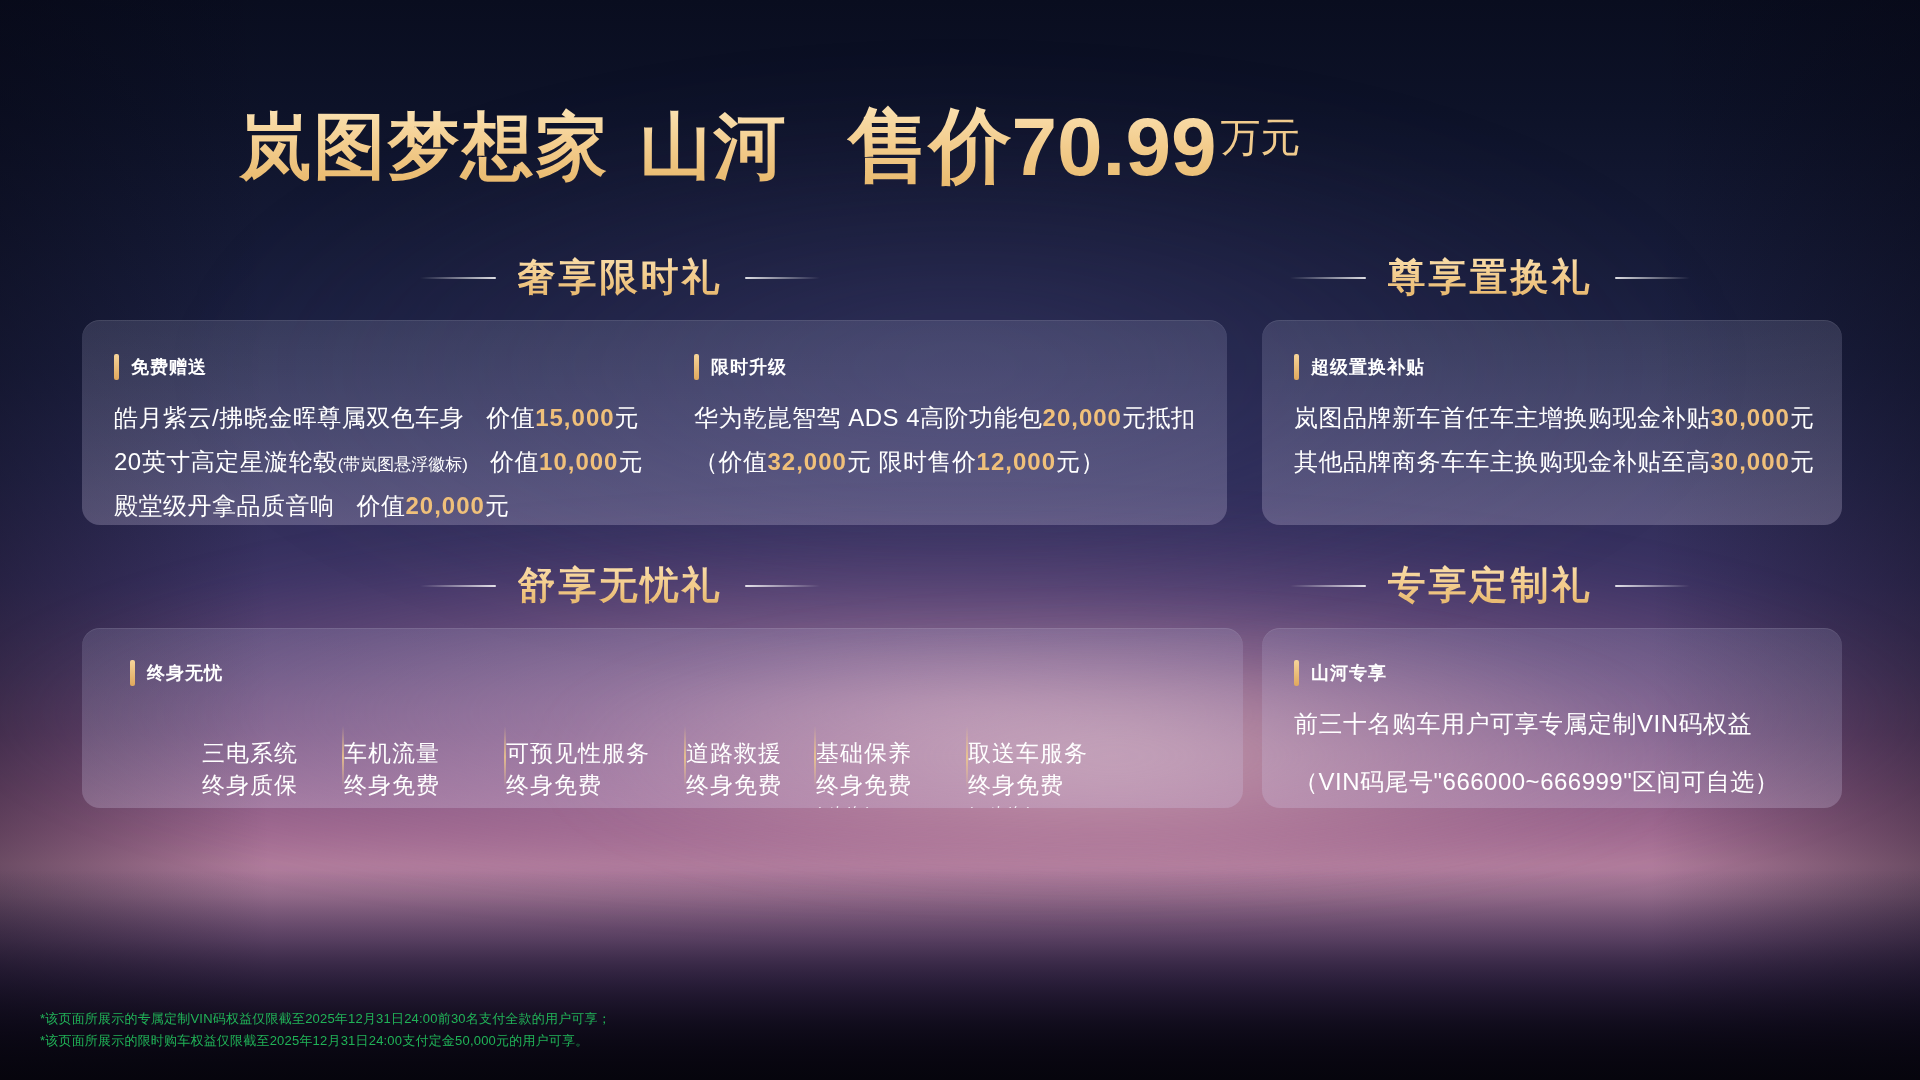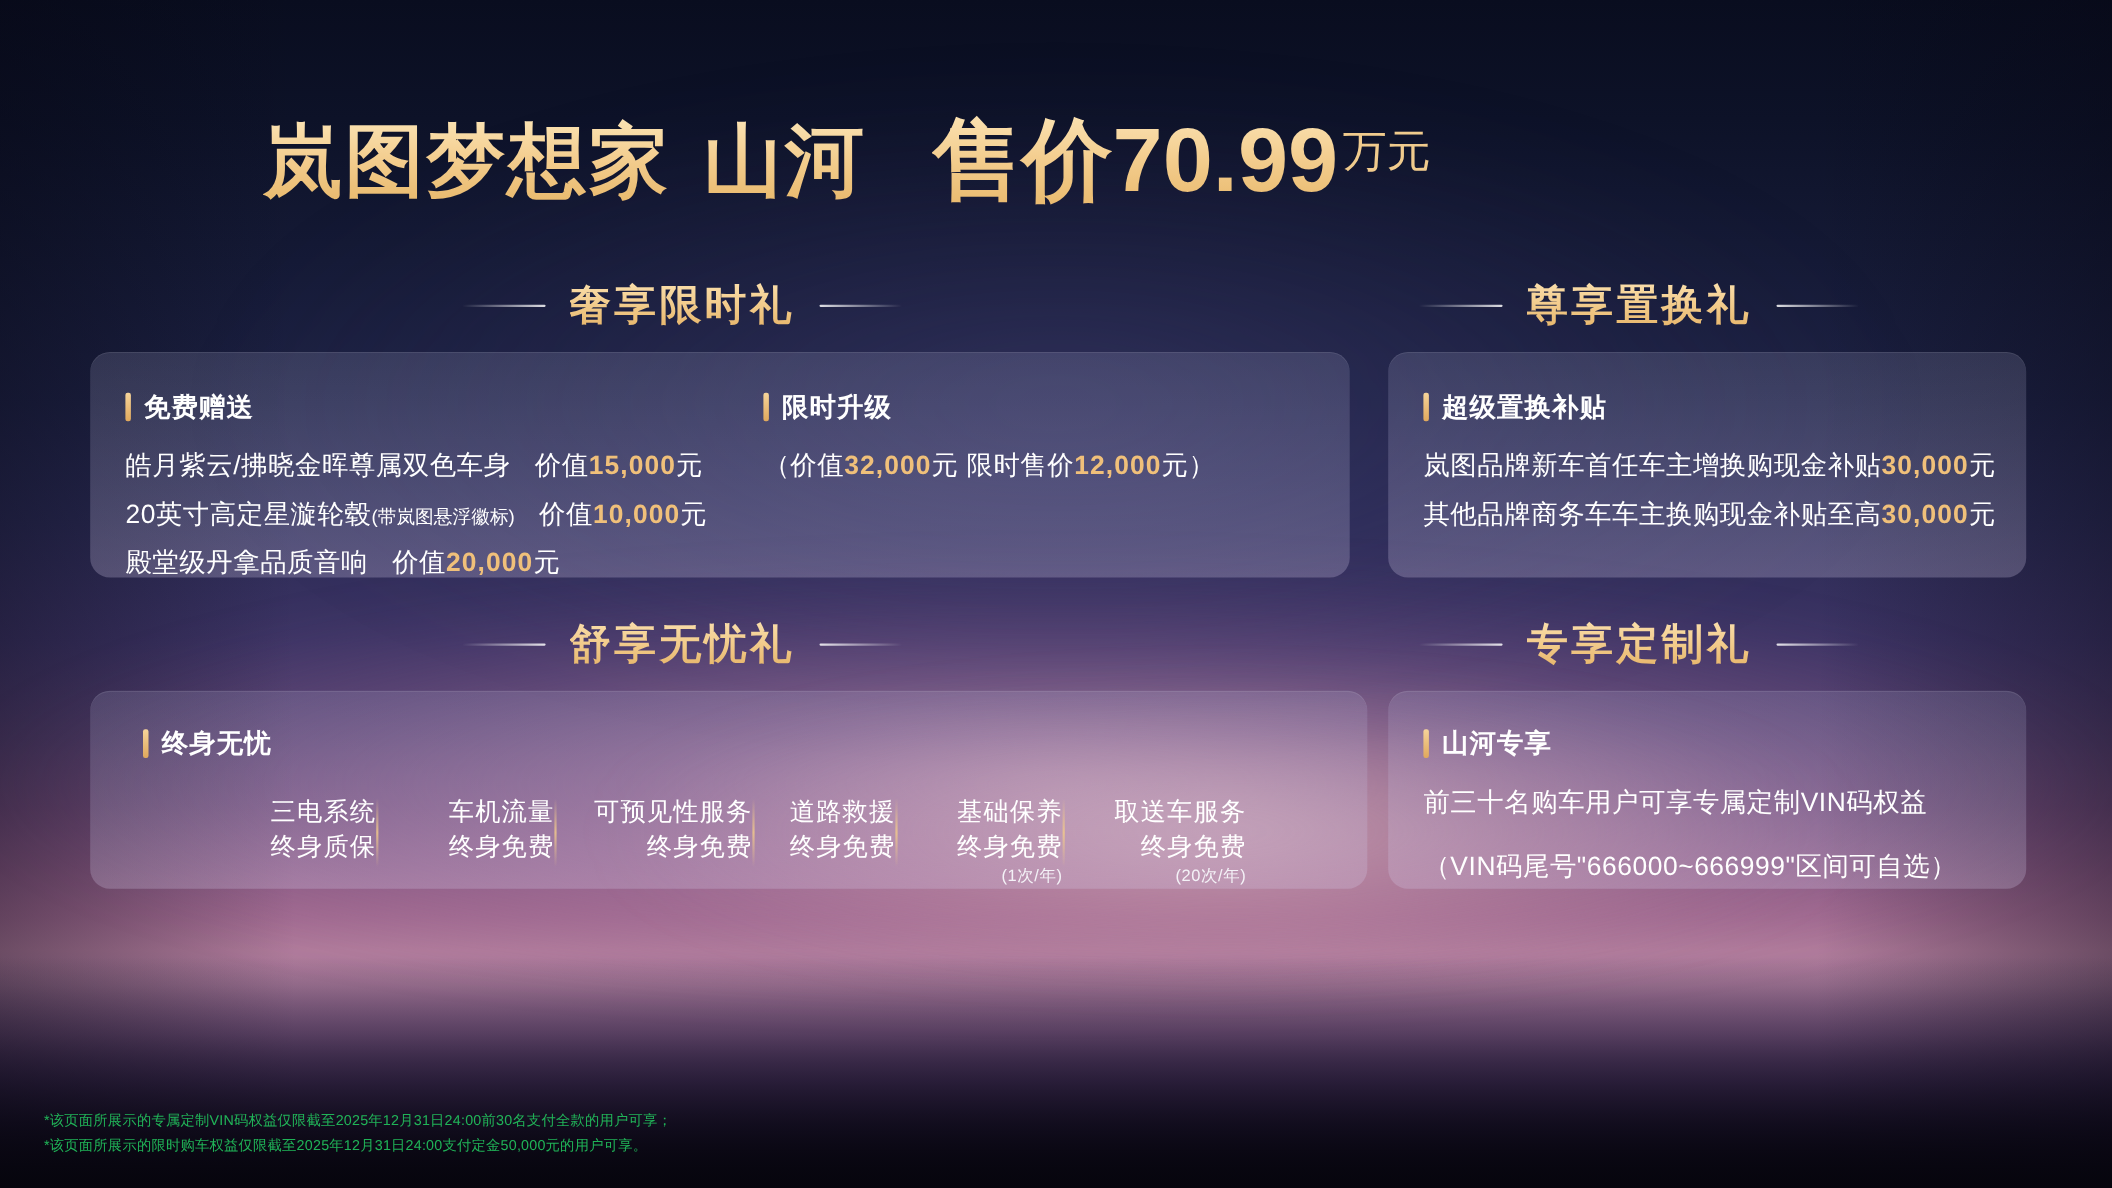--- a/index.html
+++ b/index.html
@@ -190,21 +190,21 @@
       rgba(215,205,235,0.26) 100%);
     box-shadow: inset 0 1px 0 rgba(255,255,255,0.09);
     overflow: hidden;
   }
   .card-inner { position: relative; height: 100%; }
 
   .blk-title {
     display: flex;
     align-items: center;
     gap: 12px;
-    font-size: 24px;
+    font-size: 18px;
     font-weight: 700;
     color: #ffffff;
     letter-spacing: 1px;
   }
   .blk-bar {
     display: inline-block;
     width: 5px;
     height: 26px;
     border-radius: 2px;
     background: linear-gradient(to bottom, #f6d49a, #e0a85c);
@@ -230,23 +230,24 @@
   
   .blk { position: absolute; }
 
   
   .svc-wrap {
     position: absolute;
     display: flex;
     align-items: flex-start;
   }
   .svc-col {
-    text-align: right;
+    text-align: left;
     color: #ffffff;
     white-space: nowrap;
+    margin-top: 16px;
   }
   .svc-l1 { font-size: 23px; line-height: 1.38; letter-spacing: 1px; }
   .svc-l2 { font-size: 23px; line-height: 1.38; letter-spacing: 1px; }
   .svc-freq { font-size: 15px; line-height: 1.6; letter-spacing: 0.5px; color: #f4f2f7; }
   .svc-sep {
     width: 2px;
     height: 62px;
     margin-top: 4px;
     background: linear-gradient(to bottom, rgba(240,200,140,0.0), rgba(240,200,140,0.85), rgba(240,200,140,0.0));
     flex: none;
@@ -331,20 +332,23 @@
         </div>
       </div>
 
       <div class="blk" style="left:612px; top:34px;">
         <div class="blk-title">
           <span class="blk-bar"></span>
           <span>限时升级</span>
         </div>
 
         <div style="margin-top:26px;">
+          <div class="blk-line" style="margin-bottom:20px;">
+            <span>华为乾崑智驾 ADS 4高阶功能包</span><span class="amt">20,000</span><span>元抵扣</span>
+          </div>
           <div class="blk-line">
             <span>（价值</span><span class="amt">32,000</span><span>元 限时售价</span><span class="amt">12,000</span><span>元）</span>
           </div>
         </div>
       </div>
 
     </div>
   </div>
 
   <div class="card" style="left:1262px; top:320px; width:580px; height:205px;">

